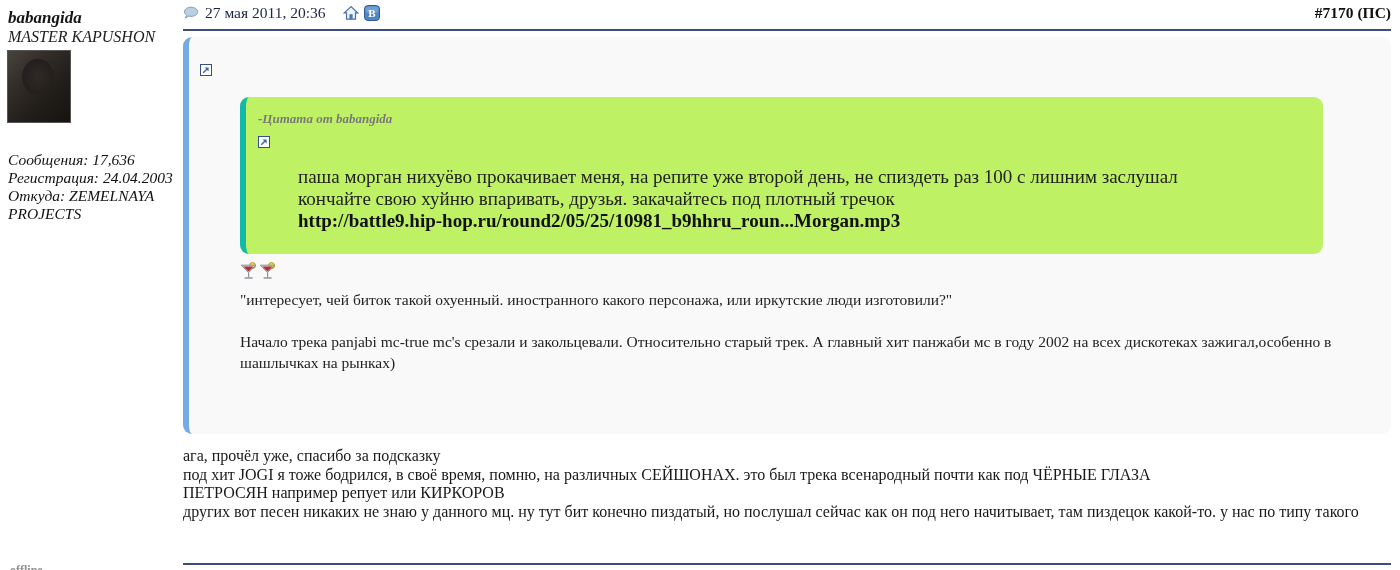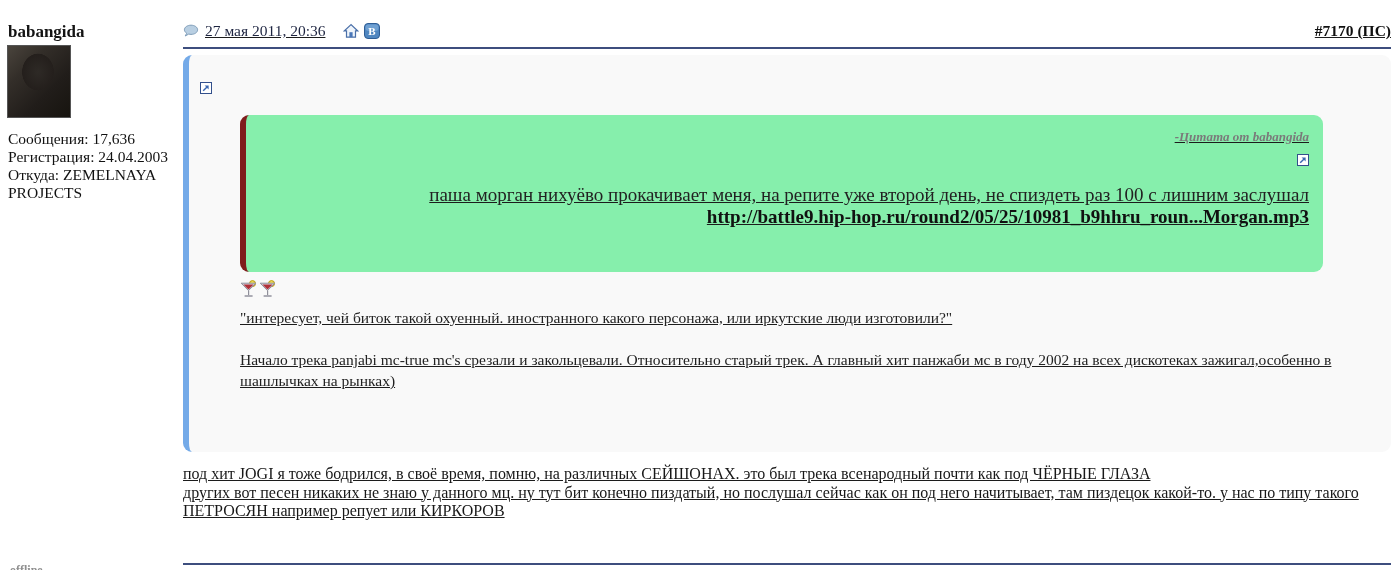--- a/index.html
+++ b/index.html
@@ -2,71 +2,72 @@
 <html><head>
 <meta charset="utf-8">
 <style>
   * { margin:0; padding:0; box-sizing:border-box; }
   html,body { background:#fff; }
   .page {
     position:relative; width:1400px; height:570px; overflow:hidden;
     background:#ffffff; font-family:"Liberation Serif", serif; color:#1c1c1c;
   }
   
-  .sidebar { position:absolute; left:8px; top:22px; width:170px; }
+  .sidebar { position:absolute; left:8px; top:8px; width:170px;font-style:italic; }
   .username { font-size:17px; font-weight:bold; color:#141414; line-height:19px; }
   .usertitle { font-size:16px; color:#1c1c1c; line-height:19px; }
   .avatar {
     margin-top:5px; width:62px; height:71px;
     background:
       radial-gradient(ellipse 26px 30px at 30px 26px, #2e2a26 0%, #241f1c 60%, rgba(0,0,0,0) 62%),
       linear-gradient(135deg, #4a443d 0%, #332e29 30%, #211d1a 65%, #17140f 100%);
     outline:1px solid #555;
   }
-  .stats { margin-top:13px; font-size:15.5px; line-height:18px; color:#111; }
+  .stats { margin-top:29px; font-size:15.5px; line-height:18px; color:#111; }
   .offline { position:absolute; left:10px; top:563px; font-size:12px; font-weight:bold; color:#8f8f8f; }
   
-  .main { position:absolute; left:183px; top:22px; width:1208px;text-decoration:underline; }
+  .main { position:absolute; left:183px; top:4px; width:1208px; }
   .post-header { display:flex; align-items:center; height:18px; }
   .post-date { font-size:15.5px; color:#1d2440; margin-left:6px; }
   .hdr-icons { display:flex; align-items:center; gap:5px; margin-left:18px; }
   .post-number { margin-left:auto; font-size:15.5px; font-weight:bold; color:#101010; }
   .header-rule { height:2px; background:#3d4e7e; margin-top:7px; }
   .bottom-rule { position:absolute; left:183px; top:563px; width:1208px; height:2px; background:#3d4e7e; }
   
   .quote-outer {
     margin-top:6px; background:#f9f9f9; border-left:6px solid #74aae8;
     border-radius:9px; padding:18px 20px 0 11px; height:397px; overflow:hidden;
   }
   .citation { font-size:13px; font-style:italic; font-weight:bold; color:#7a7a7a; white-space:nowrap; }
   .viewpost { display:inline-block; margin-top:9px; cursor:pointer; line-height:0; }
   .quote-indent { margin-left:40px; margin-top:17px; }
   .quote-inner {
-    background:#86efac; border-left:6px solid #7f1d1d;
-    border-radius:9px; padding:14px 14px 0 12px; margin-right:48px; height:157px; overflow:hidden;text-align:right;
+    background:#bef264; border-left:6px solid #14b8a6;
+    border-radius:9px; padding:14px 14px 0 12px; margin-right:48px; height:157px; overflow:hidden;
   }
   .inner-text { margin-left:40px; margin-top:14px; font-size:19px; line-height:22px; color:#222; white-space:nowrap; }
   .quote-link { font-weight:bold; color:#111; text-decoration:none; cursor:pointer; }
   .smileys { margin-top:8px; line-height:0; }
   .qline { font-size:15.5px; line-height:21px; color:#222; }
   .q-p1 { margin-top:8px; white-space:nowrap; }
   .q-gap { height:21px; }
   .q-p3 { max-width:1135px; }
   
   .reply { margin-top:13px; font-size:16px; line-height:18.5px; color:#181818; }
   .reply .rline { white-space:nowrap; }
   .thumb { display:inline-block; vertical-align:-3px; margin-left:1px; line-height:0; }
 </style>
 </head>
 <body>
 
 <div class="page">
 
   <div class="sidebar">
     <div class="username">babangida</div>
+    <div class="usertitle">MASTER KAPUSHON</div>
     <div class="avatar"></div>
     <div class="stats">
       <div>Сообщения: 17,636</div>
       <div>Регистрация: 24.04.2003</div>
       <div>Откуда: ZEMELNAYA PROJECTS</div>
     </div>
   </div>
   <div class="offline">offline</div>
 
   <div class="main">
@@ -112,20 +113,21 @@
           <div class="citation">-Цитата от babangida</div>
           <span class="viewpost">
             <svg width="12" height="12" viewBox="0 0 12 12">
                 <rect x="0.5" y="0.5" width="11" height="11" fill="#ffffff" stroke="#33508c"></rect>
                 <path d="M3.2 8.8 7.6 4.4" stroke="#3a66b0" stroke-width="1.4"></path>
                 <path d="M4.6 3.6h4v4z" fill="#3a66b0"></path>
               </svg>
           </span>
           <div class="inner-text">
             <div>паша морган нихуёво прокачивает меня, на репите уже второй день, не спиздеть раз 100 с лишним заслушал</div>
+            <div>кончайте свою хуйню впаривать, друзья. закачайтесь под плотный тречок</div>
             <div><a class="quote-link">http://battle9.hip-hop.ru/round2/05/25/10981_b9hhru_roun...Morgan.mp3</a></div>
           </div>
         </div>
 
         <div class="smileys">
           <svg width="38" height="19" viewBox="0 0 38 19">
             <g>
               <circle cx="12.5" cy="3.6" r="3" fill="#f2df52" stroke="#b89a12" stroke-width="1"></circle>
               <path d="M1.2 3.2h14.6L8.5 10.6z" fill="#d9d9e2" stroke="#8f8f9a" stroke-width="1"></path>
               <path d="M3.4 4.4h10.2L8.5 9.5z" fill="#b03038"></path>
@@ -142,20 +144,21 @@
           </svg>
         </div>
 
         <div class="qline q-p1">"интересует, чей биток такой охуенный. иностранного какого персонажа, или иркутские люди изготовили?"</div>
         <div class="q-gap"></div>
         <div class="qline q-p3">Начало трека panjabi mc-true mc's срезали и закольцевали. Относительно старый трек. А главный хит панжаби мс в году 2002 на всех дискотеках зажигал,особенно в шашлычках на рынках)</div>
       </div>
     </div>
 
     <div class="reply">
+      <div class="rline">ага, прочёл уже, спасибо за подсказку</div>
       <div class="rline">под хит JOGI я тоже бодрился, в своё время, помню, на различных СЕЙШОНАХ. это был трека всенародный почти как под ЧЁРНЫЕ ГЛАЗА</div>
+      <div class="rline">ПЕТРОСЯН например репует или КИРКОРОВ</div>
       <div class="rline">других вот песен никаких не знаю у данного мц. ну тут бит конечно пиздатый, но послушал сейчас как он под него начитывает, там пиздецок какой-то. у нас по типу такого</div>
-      <div class="rline">ПЕТРОСЯН например репует или КИРКОРОВ</div>
     </div>
   </div>
 
   <div class="bottom-rule"></div>
 </div>
 
 </body></html>

